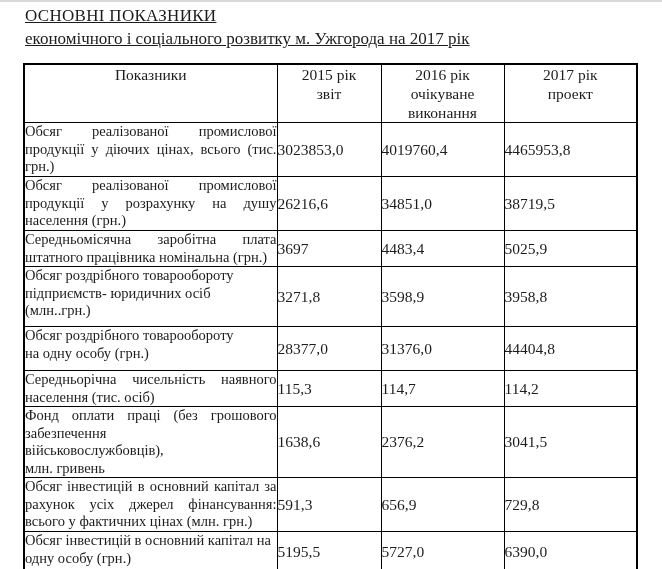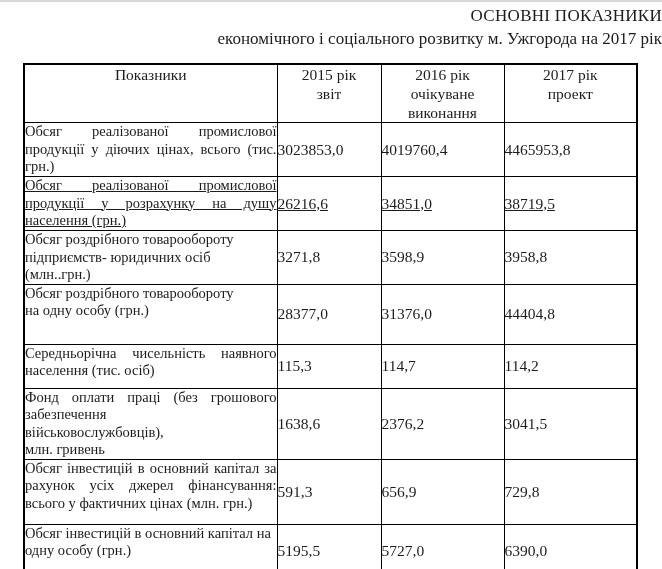--- a/index.html
+++ b/index.html
@@ -13,21 +13,22 @@
     font-family: "Liberation Serif", "DejaVu Serif", serif;
   }
   .top-strip {
     width: 100%;
     height: 2px;
     background: #d9d9d9;
   }
   .heading {
     padding-top: 3px;
     padding-left: 25px;
-    text-align: right;
+    text-align: left;
+    text-decoration: underline;
   }
   .doc-title {
     font-size: 17px;
     line-height: 22px;
     letter-spacing: 0.3px;
   }
   .doc-subtitle {
     font-size: 17px;
     line-height: 24px;
   }
@@ -47,21 +48,21 @@
   thead tr { height: 55px; margin-top: 8px; }
   thead th {
     vertical-align: top;
     text-align: center;
     font-size: 15.5px;
     line-height: 19px;
     padding-top: 5px;
     white-space: pre-line;
   }
   tbody tr:nth-child(1) { height: 54px; padding-left: 22px; }
-  tbody tr:nth-child(2) { height: 54px; text-decoration: underline; }
+  tbody tr:nth-child(2) { height: 54px; }
   tbody tr:nth-child(3) { height: 36px; }
   tbody tr:nth-child(4) { height: 60px; }
   tbody tr:nth-child(5) { height: 44px; }
   tbody tr:nth-child(6) { height: 34px; margin-top: 12px; }
   tbody tr:nth-child(7) { height: 65px; }
   tbody tr:nth-child(8) { height: 54px; }
   tbody tr:nth-child(9) { height: 42px; }
   td.col-label {
     vertical-align: top;
     text-align: justify;
@@ -114,20 +115,26 @@
         <td class="col-value">4019760,4</td>
         <td class="col-value">4465953,8</td>
       </tr>
       <tr>
         <td class="col-label">Обсяг реалізованої промислової продукції у розрахунку на душу населення (грн.)</td>
         <td class="col-value">26216,6</td>
         <td class="col-value">34851,0</td>
         <td class="col-value">38719,5</td>
       </tr>
       <tr>
+        <td class="col-label">Середньомісячна заробітна плата штатного працівника номінальна (грн.)</td>
+        <td class="col-value">3697</td>
+        <td class="col-value">4483,4</td>
+        <td class="col-value">5025,9</td>
+      </tr>
+      <tr>
         <td class="col-label">Обсяг роздрібного товарообороту
 підприємств- юридичних осіб
 (млн..грн.)</td>
         <td class="col-value">3271,8</td>
         <td class="col-value">3598,9</td>
         <td class="col-value">3958,8</td>
       </tr>
       <tr>
         <td class="col-label">Обсяг роздрібного товарообороту
 на одну особу (грн.)</td>

